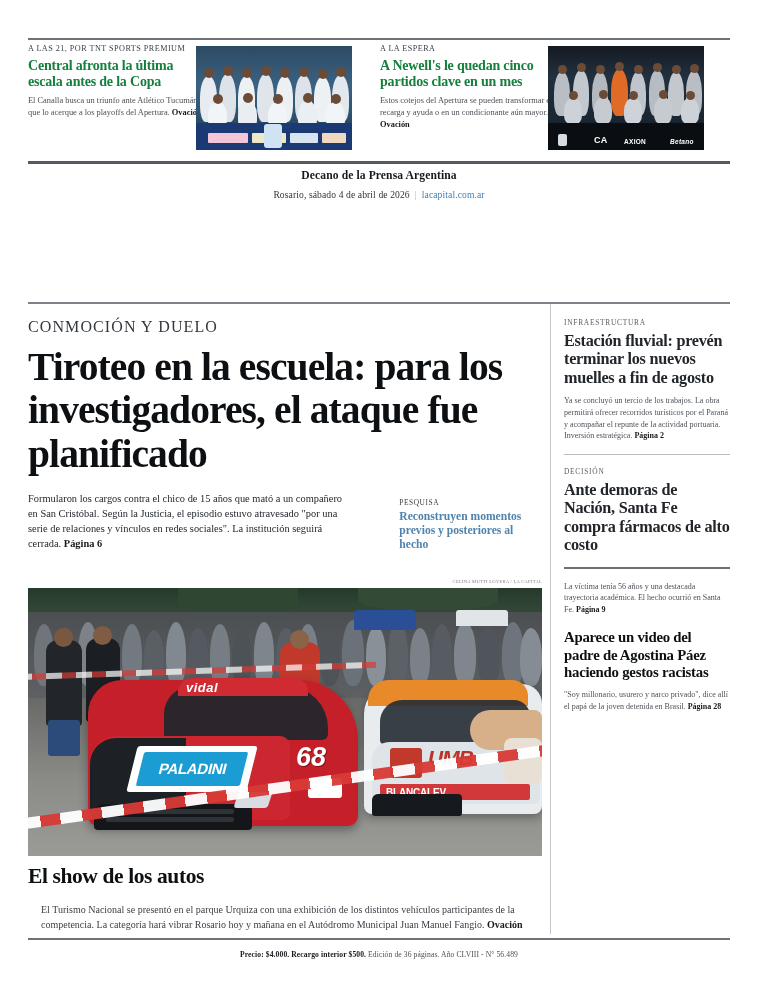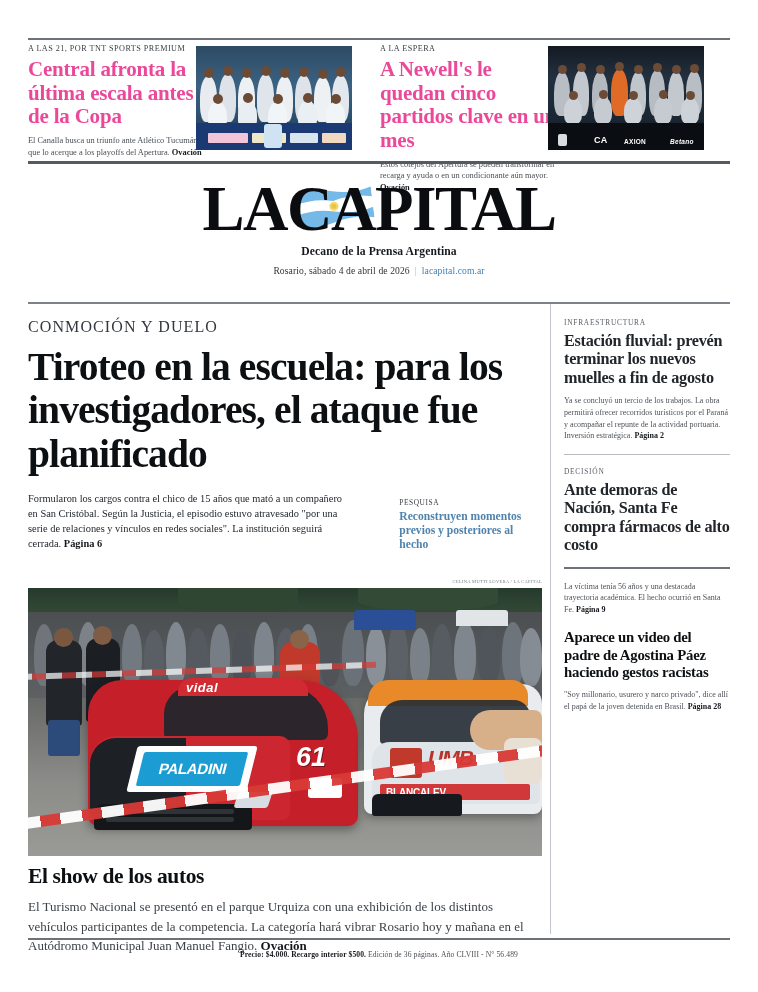--- a/index.html
+++ b/index.html
@@ -55,23 +55,23 @@
     font-size: 8.2px;
     letter-spacing: 0.45px;
     color: #3a3f45;
     text-transform: uppercase;
     margin: 0 0 4px 0;
     line-height: 1.2;
   }
   .banner-head {
     font-family: "Liberation Serif", serif;
     font-weight: bold;
-    font-size: 21px;
+    font-size: 14px;
     line-height: 1.13;
-    color: #ec4899;
+    color: #15803d;
     margin: 0 0 6px 0;
     width: 180px;
     letter-spacing: -0.2px;
   }
   .banner-body {
     font-family: "Liberation Serif", serif;
     font-size: 8.4px;
     line-height: 1.38;
     color: #4a4f55;
     width: 176px;
@@ -250,24 +250,24 @@
   .caption-head {
     font-family: "Liberation Serif", serif;
     font-weight: bold;
     font-size: 21.5px;
     letter-spacing: -0.4px;
     color: #0d1013;
     margin: 0 0 8px 0;
   }
   .caption-body {
     font-family: "Liberation Serif", serif;
-    font-size: 13px;
+    font-size: 10px;
     line-height: 1.5;
     color: #3d4248;
-    margin: 0;
+    margin: 13px;
   }
 
   
   .sidebar {
     position: absolute;
     left: 564px; top: 318px;
     width: 166px;
   }
   .side-item { margin-bottom: 0; }
   .side-kicker {
@@ -429,30 +429,20 @@
         <span class="ts-logo" style="left:76px; font-size:6.5px;">AXION</span>
         <span class="ts-logo" style="left:122px; font-size:6.5px; font-style:italic;">Betano</span>
         <div class="cp" style="left:10px; bottom:4px; width:9px; height:12px; background:#d9dde2; border-radius:2px;"></div>
       </div>
     </div>
 
     <div class="rule-banner-bottom"></div>
   </div>
 
   <div class="masthead">
-    <div class="logo-wrap">
-      <svg class="flag" viewBox="0 0 100 50" preserveAspectRatio="none">
-        <path d="M0,4 Q25,-3 50,4 T100,4 L100,17 Q75,10 50,17 T0,17 Z" fill="#74b9e7"></path>
-        <path d="M0,17 Q25,10 50,17 T100,17 L100,31 Q75,24 50,31 T0,31 Z" fill="#ffffff"></path>
-        <path d="M0,31 Q25,24 50,31 T100,31 L100,45 Q75,38 50,45 T0,45 Z" fill="#74b9e7"></path>
-        <circle cx="50" cy="24" r="6" fill="#f6d96b"></circle>
-        <circle cx="50" cy="24" r="3.4" fill="#e8c44a"></circle>
-      </svg>
-      <div class="logo-text"><span>LA</span><span>CAPITAL</span></div>
-    </div>
     <div class="motto">Decano de la Prensa Argentina</div>
     <div class="dateline">
       <span>Rosario, sábado 4 de abril de 2026</span><span class="sep">|</span><span class="url">lacapital.com.ar</span>
     </div>
   </div>
 
   <div class="rule-main-top"></div>
   <div class="vdivider"></div>
 
   <div class="main-col">
@@ -525,21 +515,21 @@
     <div class="cp" style="left:62px; top:148px; width:200px; height:84px; background:#cc2630; border-radius:26px 10px 8px 8px;"></div>
 
     <div class="cp" style="left:62px; top:150px; width:96px; height:82px; background:#1d2126; border-radius:26px 0 0 8px;"></div>
 
     <div class="cp" style="left:104px; top:158px; width:120px; height:46px; background:#ffffff; transform:skewX(-14deg); border-radius:3px;"></div>
     <div class="cp" style="left:112px; top:164px; width:104px; height:34px; background:#1b9dd4; transform:skewX(-14deg); border-radius:2px;"></div>
     <div class="cp" style="left:110px; top:168px; width:110px; height:24px; display:flex; align-items:center; justify-content:center; color:#ffffff; font-family:'Liberation Sans',sans-serif; font-weight:bold; font-size:15px; letter-spacing:-0.3px; transform:skewX(-14deg);">
         <span>PALADINI</span>
       </div>
 
-    <div class="cp" style="left:268px; top:154px; width:50px; height:34px; color:#ffffff; font-family:'Liberation Sans',sans-serif; font-weight:bold; font-style:italic; font-size:27px; text-shadow:1px 1px 0 #7a1118;"><span>61</span></div>
+    <div class="cp" style="left:268px; top:154px; width:50px; height:34px; color:#ffffff; font-family:'Liberation Sans',sans-serif; font-weight:bold; font-style:italic; font-size:27px; text-shadow:1px 1px 0 #7a1118;"><span>68</span></div>
     <div class="cp" style="left:280px; top:190px; width:34px; height:20px; background:#ffffff; border-radius:3px;"></div>
 
     <div class="cp" style="left:66px; top:216px; width:158px; height:26px; background:#141619; border-radius:10px 6px 4px 4px;"></div>
     <div class="cp" style="left:78px; top:221px; width:128px; height:5px; background:#2e3338; border-radius:2px;"></div>
     <div class="cp" style="left:78px; top:229px; width:128px; height:5px; background:#2e3338; border-radius:2px;"></div>
 
     <div class="cp" style="left:208px; top:204px; width:34px; height:16px; background:#d7dde2; border-radius:3px; transform:skewX(-18deg);"></div>
 
     <div class="cp" style="left:336px; top:96px; width:178px; height:130px; background:#e8ecef; border-radius:30px 20px 8px 8px; box-shadow:0 4px 10px rgba(0,0,0,.3);"></div>
     <div class="cp" style="left:340px; top:92px; width:160px; height:26px; background:#e8892a; border-radius:20px 16px 0 0;"></div>

